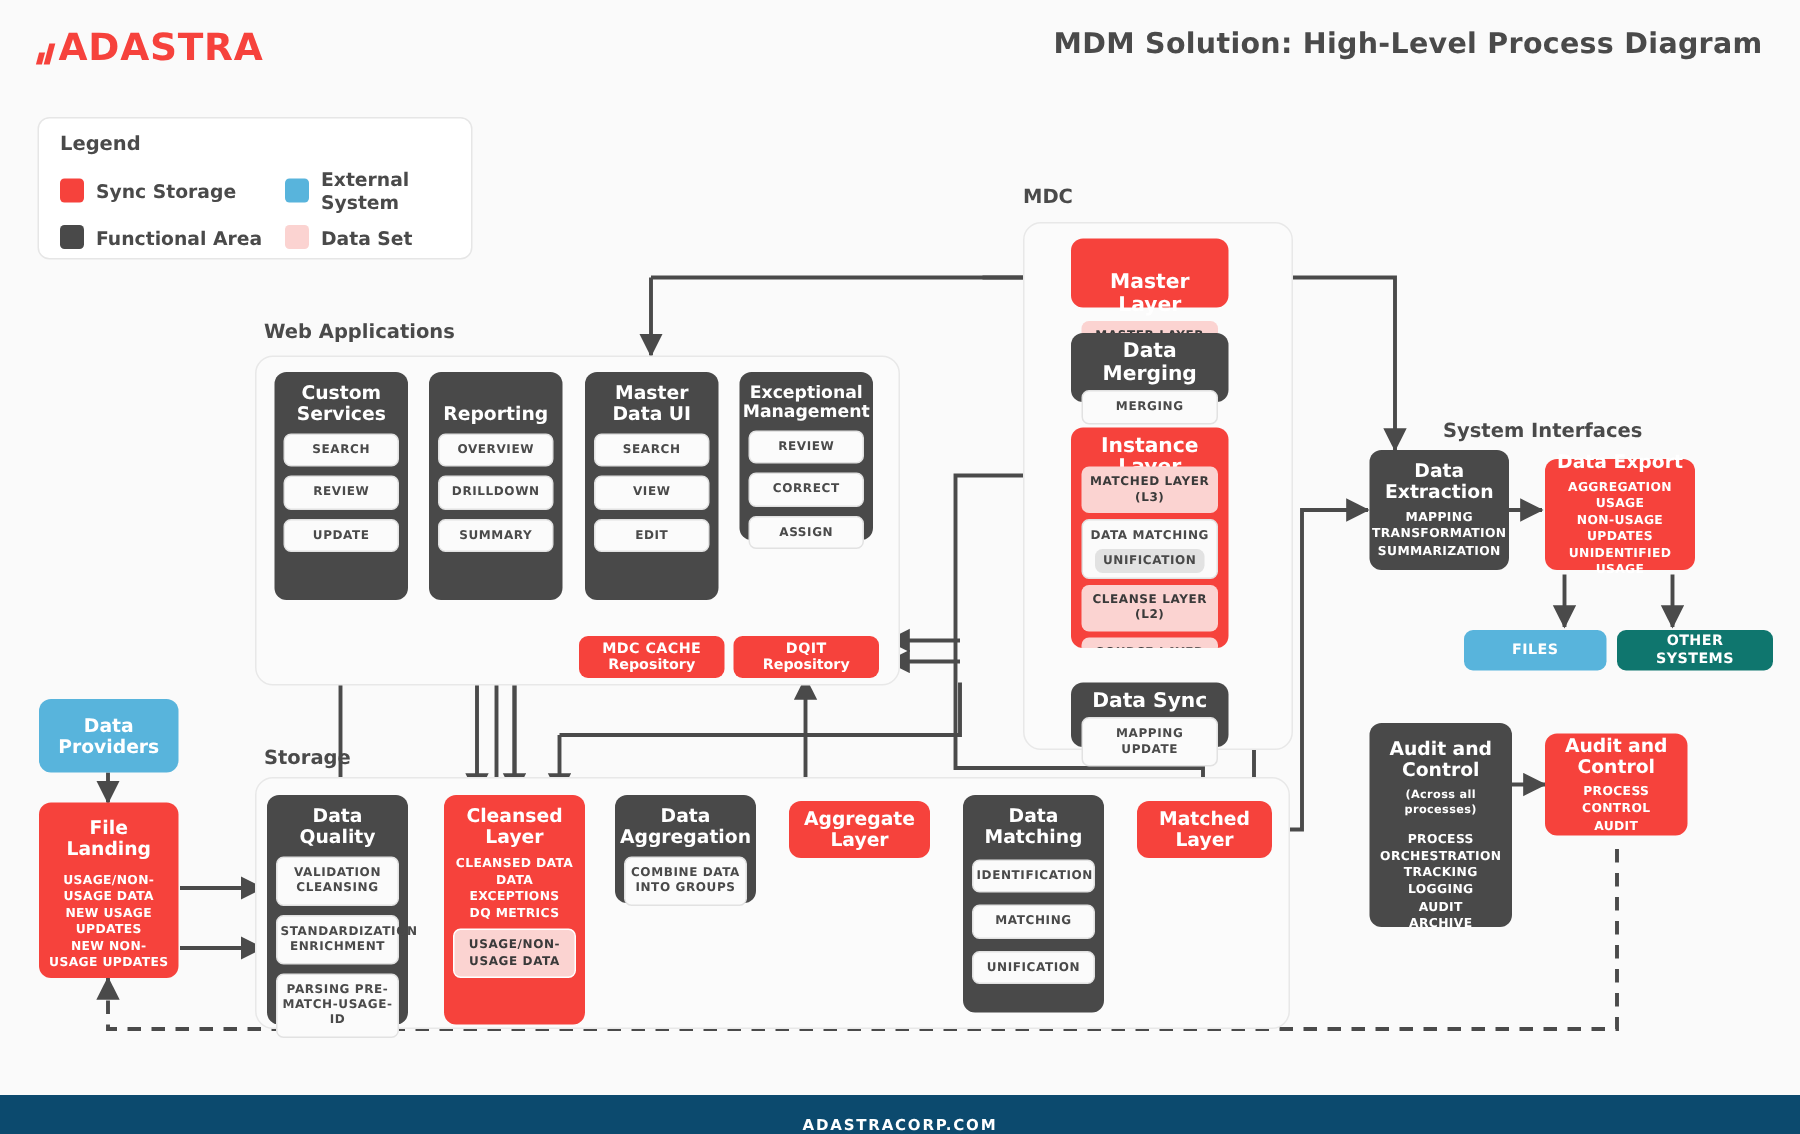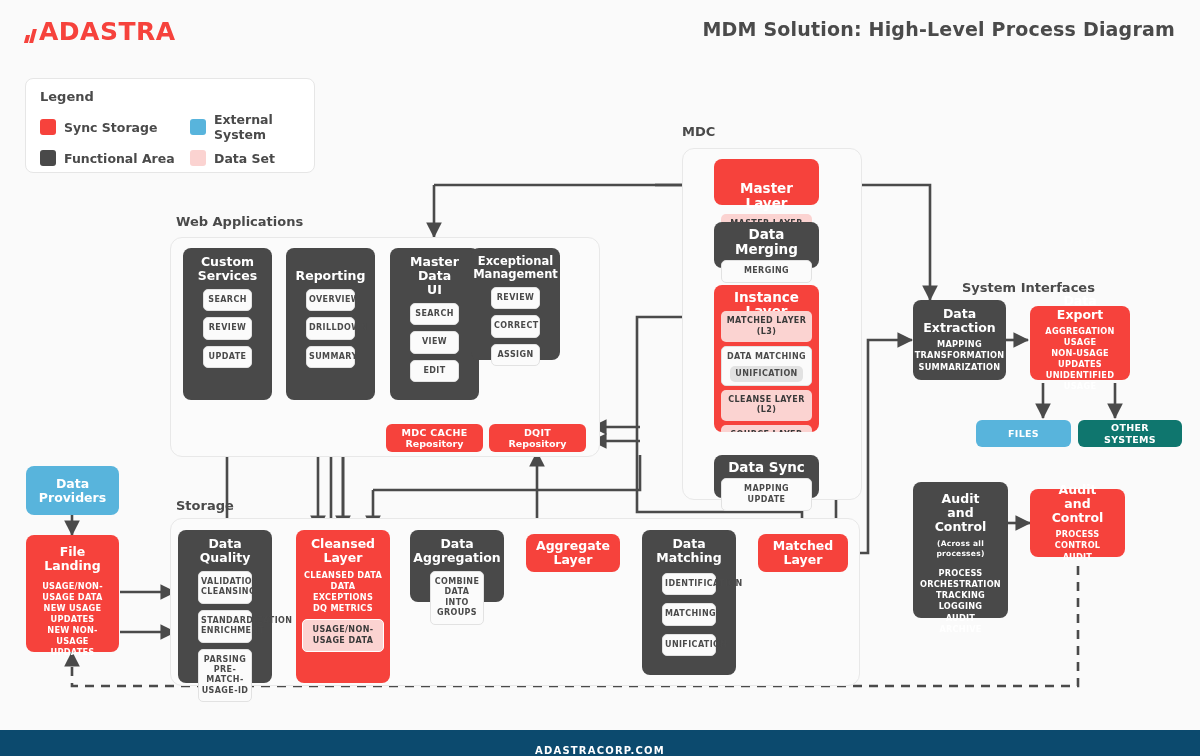--- a/index.html
+++ b/index.html
@@ -41,21 +41,21 @@
     border:1px solid #e8e8e8; border-radius:12px;
   }
   .panel-label {
     position:absolute; font-size:13px; font-weight:700; color:#4a4a4a;
   }
 
   
   .node {
     position:absolute; border-radius:8px;
     display:flex; flex-direction:column; align-items:center;
-    padding:7px 20px; overflow:visible;
+    padding:7px 6px; overflow:visible;
   }
   .node.dark { background:#494949; }
   .node.red  { background:#f6423c; }
   .node.blue { background:#58b4dc; }
   .node-title {
     font-size:13.5px; font-weight:700; color:#fff; text-align:center; line-height:1.12;
   }
   .node-title.sm { font-size:12.5px; }
   .node-sub {
     font-size:8.2px; font-weight:700; color:#fff; text-align:center;
@@ -241,21 +241,21 @@
   <div class="node dark" style="left:390px; top:248px; width:89px; height:152px;">
     <div class="node-title sm">
       <span>Master</span><br>
       <span>Data UI</span>
     </div>
     <div class="chip light">SEARCH</div>
     <div class="chip light">VIEW</div>
     <div class="chip light">EDIT</div>
   </div>
 
-  <div class="node dark" style="left:471px; top:248px; width:89px; height:112px;">
+  <div class="node dark" style="left:493px; top:248px; width:89px; height:112px;">
     <div class="node-title sm" style="font-size:11.5px;">
       <span>Exceptional</span><br>
       <span>Management</span>
     </div>
     <div class="chip light">REVIEW</div>
     <div class="chip light">CORRECT</div>
     <div class="chip light">ASSIGN</div>
   </div>
 
   <div class="tag" style="left:386px; top:424px; width:97px; height:28px; background:#f6423c;">

